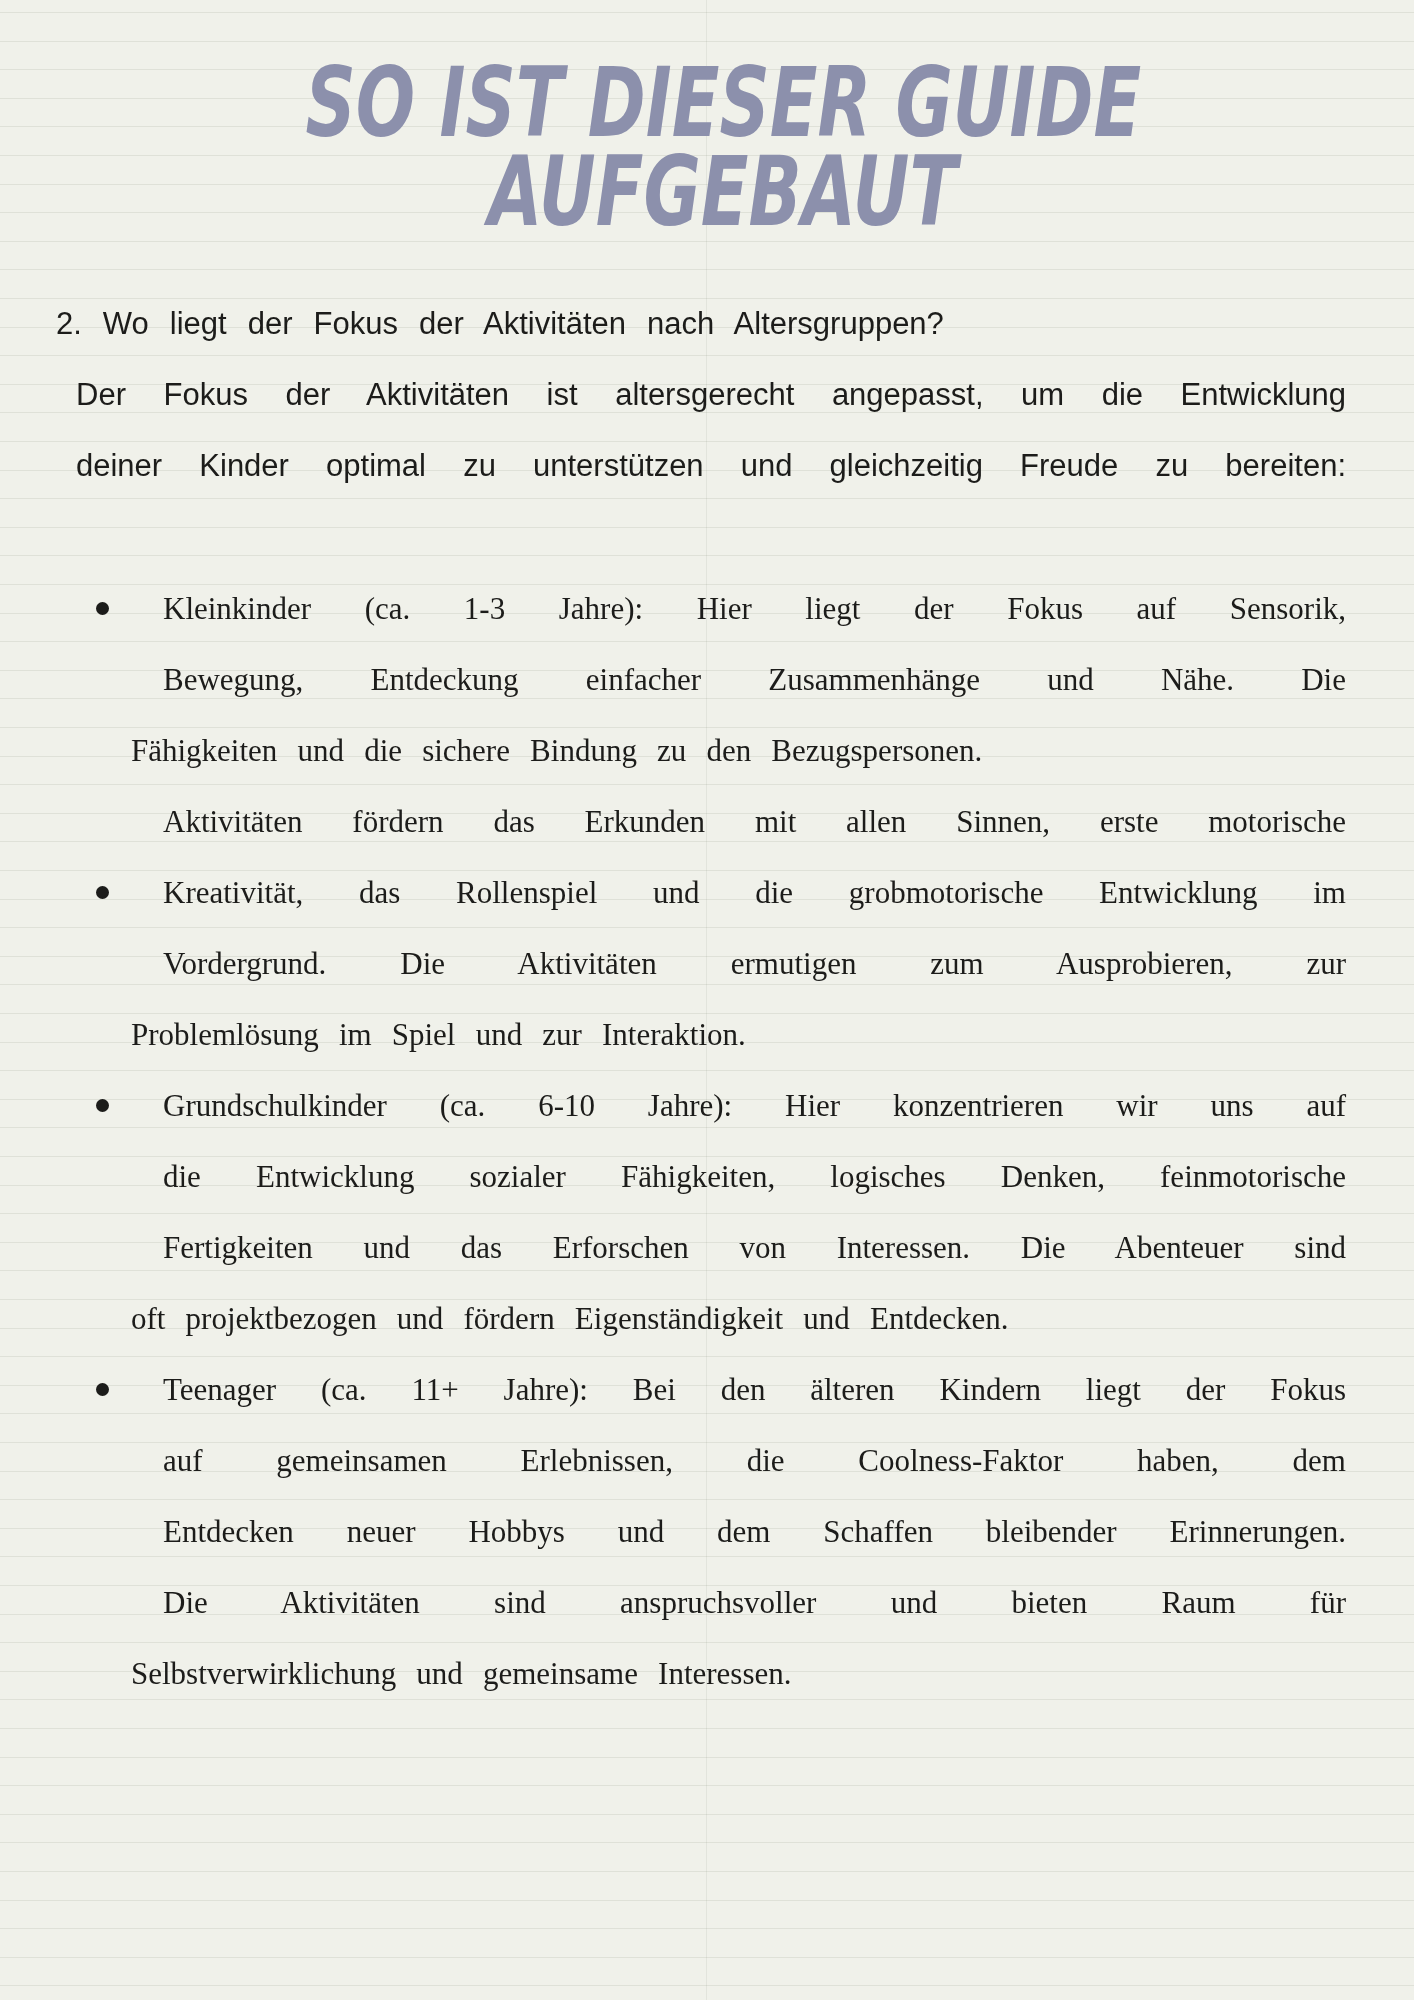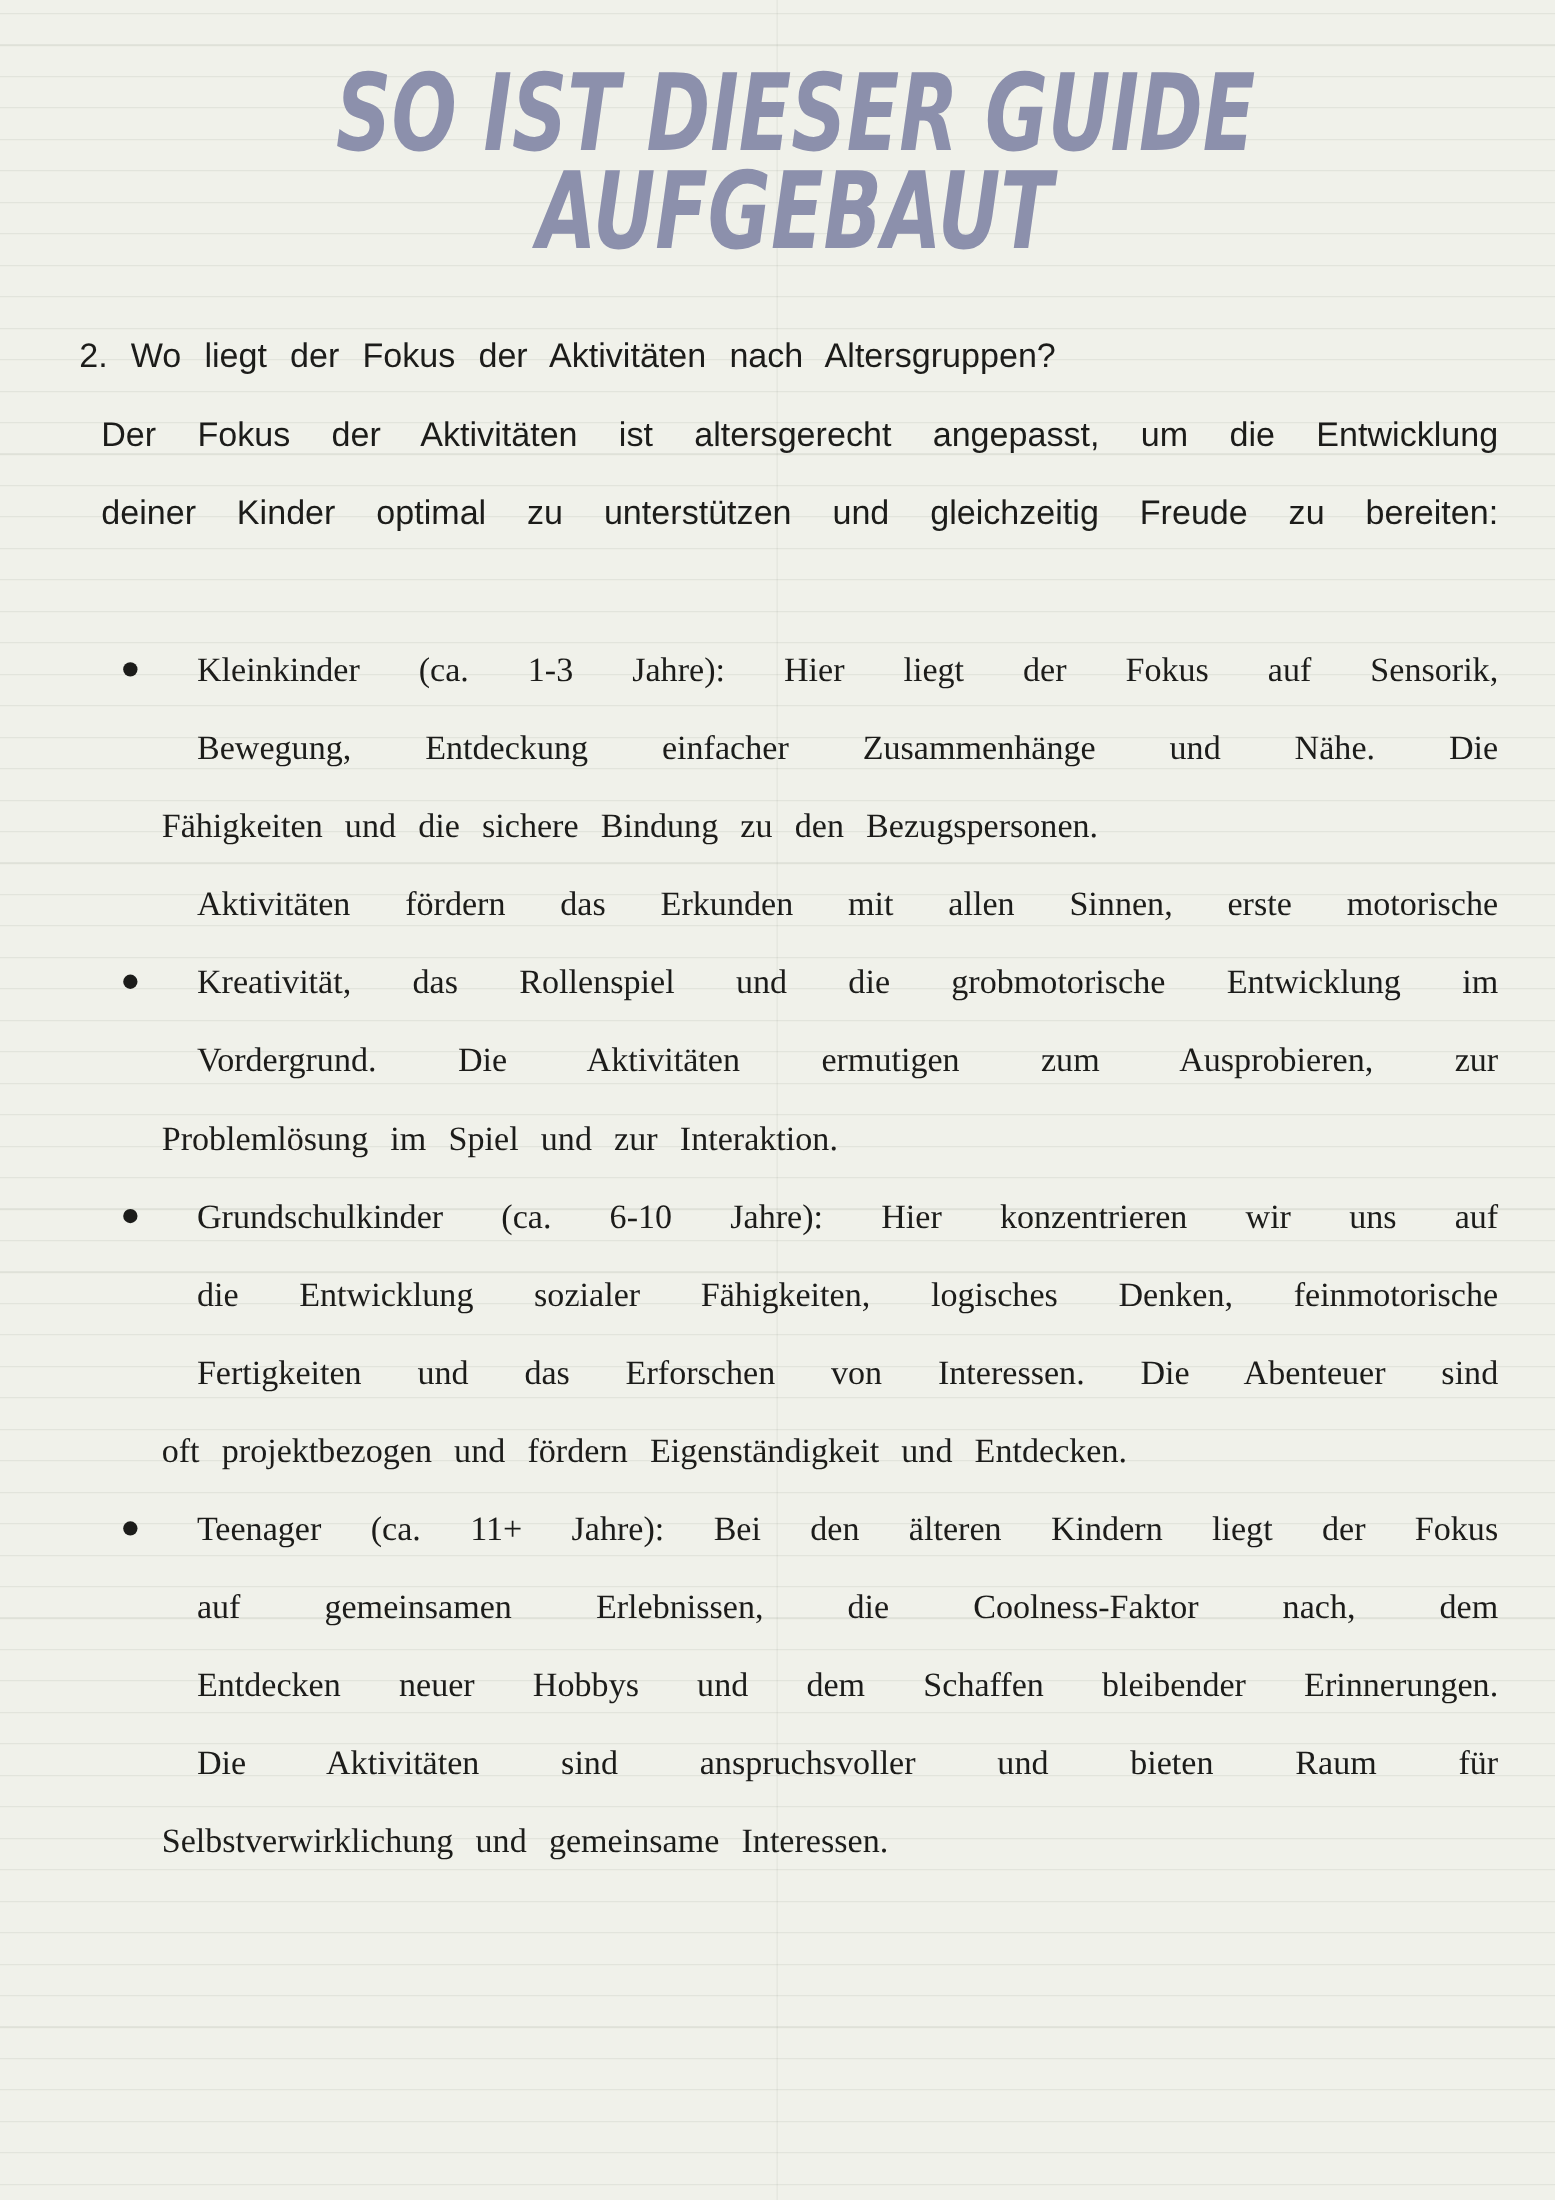--- a/index.html
+++ b/index.html
@@ -48,21 +48,21 @@
   .title-line > span {
     display: inline-block;
     transform: scaleX(0.72);
     transform-origin: center;
     letter-spacing: 0px;
   }
 
   .content {
     position: absolute;
     top: 288px;
-    left: 60px;
+    left: 44px;
     width: 1302px;
     font-size: 31px;
     line-height: 71px;
     word-spacing: 0.40em;
   }
 
   .line { white-space: normal; }
   .full {
     text-align: justify;
     text-align-last: justify;
@@ -131,21 +131,21 @@
         <span class="dot"></span>
         <div class="line full">Grundschulkinder (ca. 6-10 Jahre): Hier konzentrieren wir uns auf</div>
         <div class="line full">die Entwicklung sozialer Fähigkeiten, logisches Denken, feinmotorische</div>
         <div class="line full">Fertigkeiten und das Erforschen von Interessen. Die Abenteuer sind</div>
         <div class="line">oft projektbezogen und fördern Eigenständigkeit und Entdecken.</div>
       </div>
 
       <div class="item">
         <span class="dot"></span>
         <div class="line full">Teenager (ca. 11+ Jahre): Bei den älteren Kindern liegt der Fokus</div>
-        <div class="line full">auf gemeinsamen Erlebnissen, die Coolness-Faktor nach, dem</div>
+        <div class="line full">auf gemeinsamen Erlebnissen, die Coolness-Faktor haben, dem</div>
         <div class="line full">Entdecken neuer Hobbys und dem Schaffen bleibender Erinnerungen.</div>
         <div class="line full">Die Aktivitäten sind anspruchsvoller und bieten Raum für</div>
         <div class="line">Selbstverwirklichung und gemeinsame Interessen.</div>
       </div>
 
     </div>
   </div>
 </div>
 
 </body></html>

